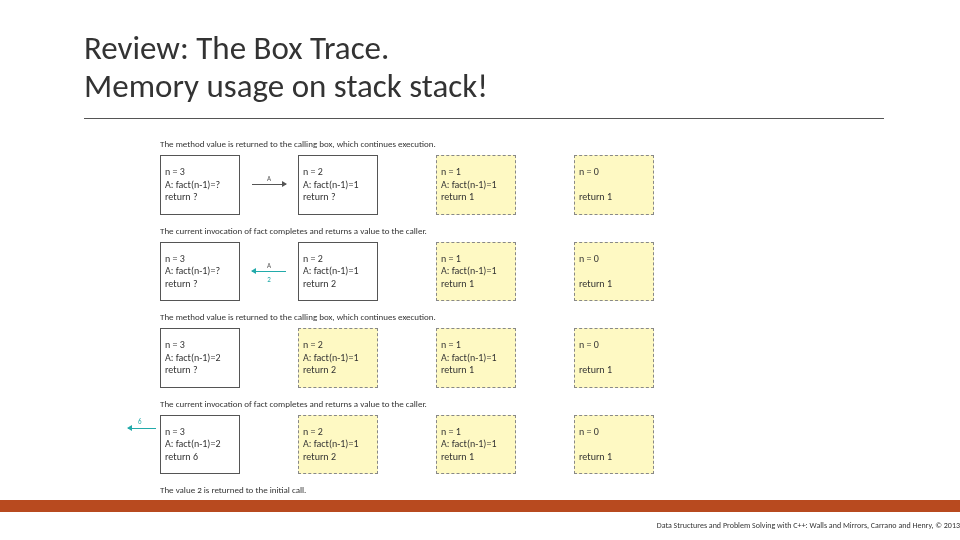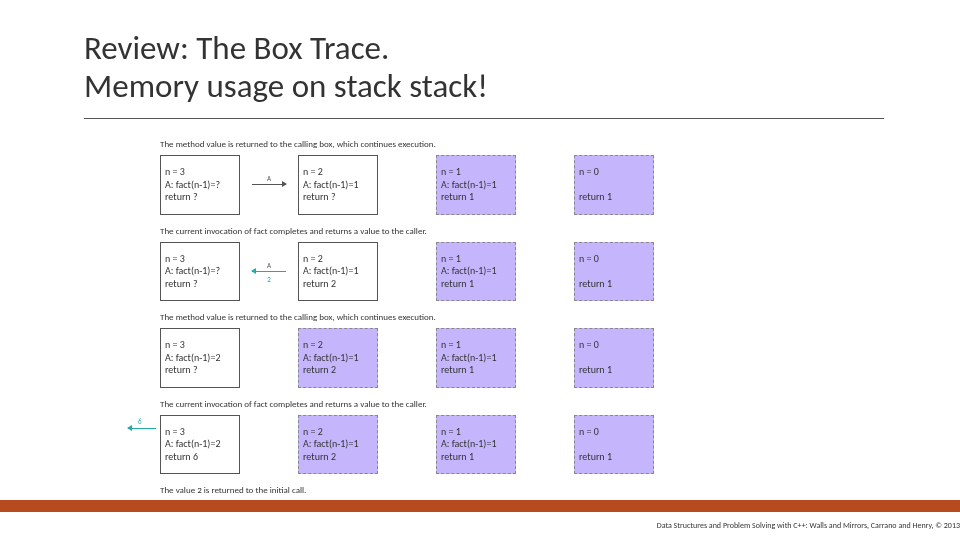--- a/index.html
+++ b/index.html
@@ -4,21 +4,21 @@
 <style>
 html,body{margin:0;padding:0;width:960px;height:540px;background:#fff;font-family:"Segoe UI",Calibri,sans-serif;overflow:hidden}
 .slide{position:relative;width:960px;height:540px}
 .title{position:absolute;left:84px;top:30px;font-size:33px;color:#333;font-weight:400;line-height:1.15}
 .title-rule{position:absolute;left:84px;top:118px;width:800px;height:1px;background:#555}
 .content{position:absolute;left:160px;top:128px;width:640px}
 .caption{font-size:9px;color:#333;margin:10px 0 6px 0}
 .row{display:flex;align-items:center;margin-bottom:4px}
 .box{width:70px;min-width:70px;padding:10px 4px;font-size:10px;line-height:1.25;color:#333;background:#fff}
 .solid{border:1px solid #555}
-.dashed{border:1px dashed #888;background:#c4b5fd}
+.dashed{border:1px dashed #888;background:#fef9c3}
 .gap{width:58px;min-width:58px;display:flex;align-items:center;justify-content:center;position:relative}
 .arrow-r{width:34px;height:1px;background:#555;position:relative}
 .arrow-r:after{content:"";position:absolute;right:-1px;top:-3px;border-left:5px solid #555;border-top:3px solid transparent;border-bottom:3px solid transparent}
 .arrow-l{width:34px;height:1px;background:#2aa;position:relative}
 .arrow-l:before{content:"";position:absolute;left:-1px;top:-3px;border-right:5px solid #2aa;border-top:3px solid transparent;border-bottom:3px solid transparent}
 .lbl{position:absolute;font-size:7px;color:#2aa}
 .lbl-top{top:-10px;left:50%;transform:translateX(-50%)}
 .left-arrow-out{position:absolute;left:128px;width:28px;display:flex;align-items:center}
 .orange-bar{position:absolute;left:0;bottom:28px;width:960px;height:12px;background:#b84a1f}
 .footer{position:absolute;left:0;bottom:10px;width:960px;text-align:right;font-size:8px;color:#333}

